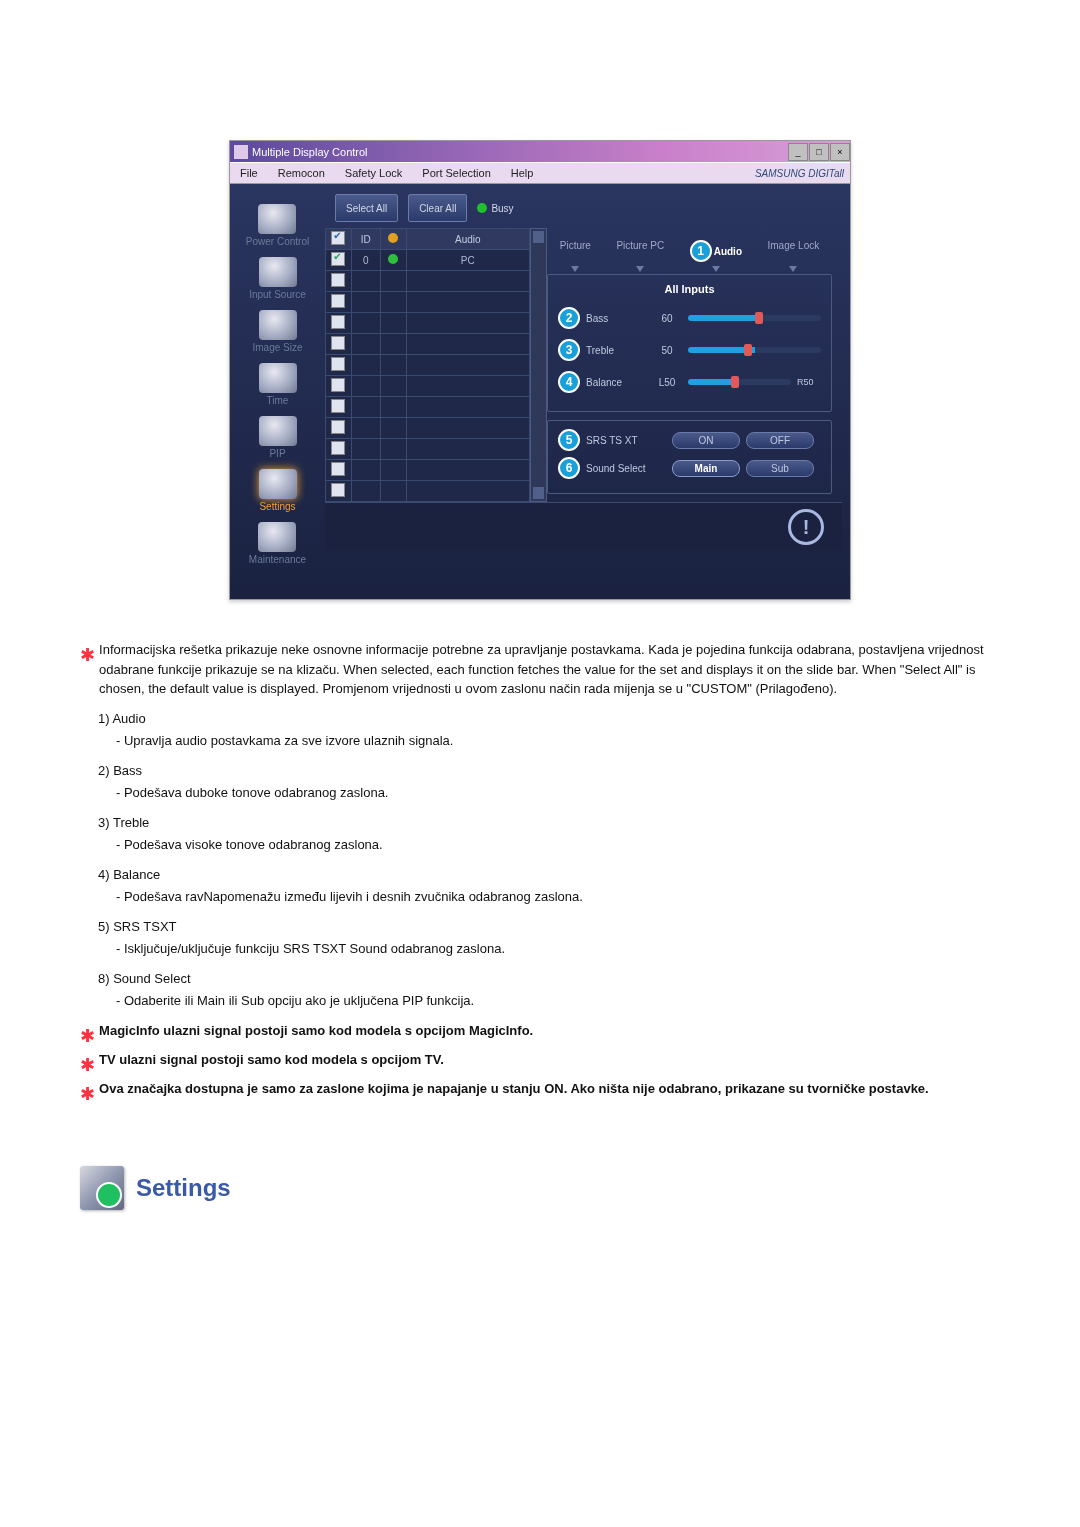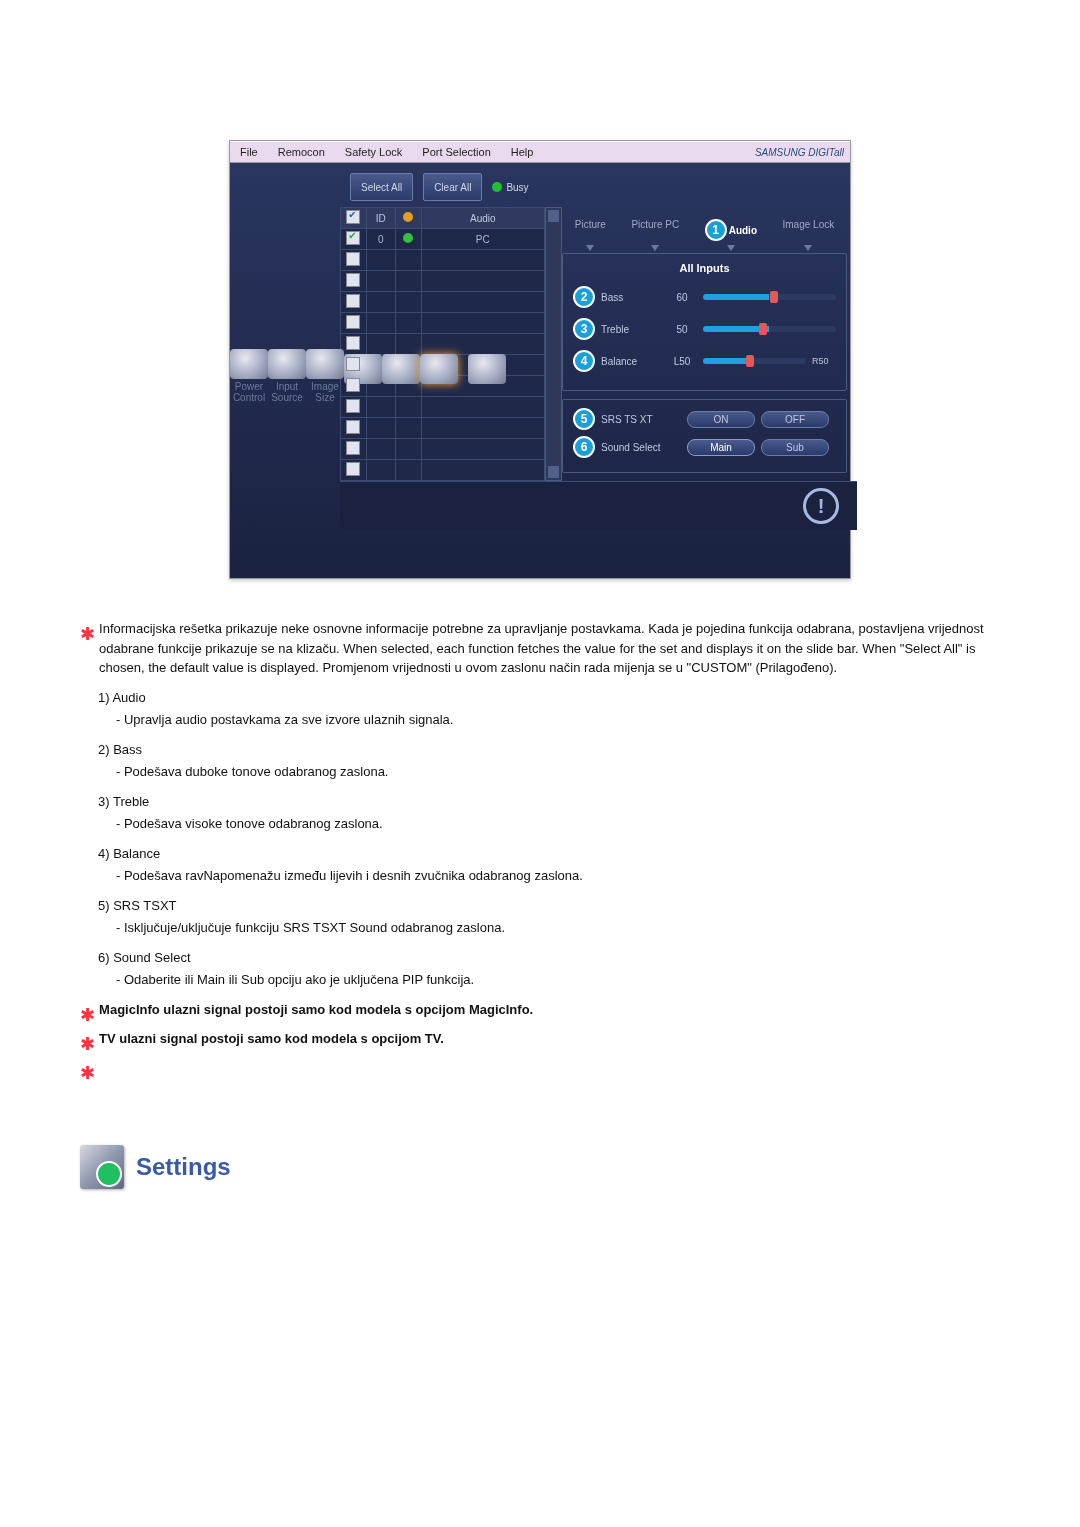--- a/index.html
+++ b/index.html
@@ -6,21 +6,21 @@
 .page{padding:80px 80px 40px 80px}
 .screenshot{width:620px;margin:60px auto 40px auto;border:1px solid #999;background:#1a1f3a;box-shadow:0 2px 4px rgba(0,0,0,.2)}
 .titlebar{height:21px;background:linear-gradient(90deg,#5b4a9e 0%,#c980c9 70%,#d8a0d8 100%);display:flex;align-items:center;font-size:11px;color:#fff;padding-left:4px}
 .titlebar .ticon{width:14px;height:14px;background:#e0c8e8;margin-right:4px}
 .winbtns{margin-left:auto;display:flex}
 .winbtns span{width:18px;height:16px;background:#c0c0c0;border:1px solid #888;margin-left:1px;display:flex;align-items:center;justify-content:center;font-size:9px;color:#000}
 .menubar{height:20px;background:#eadaf0;border-top:1px solid #fff;border-bottom:1px solid #999;display:flex;align-items:center;font-size:11px;color:#222}
 .menubar span{padding:0 10px}
 .menubar .brand{margin-left:auto;padding-right:6px;font-style:italic;color:#2a4a7a;font-size:10px}
 .content{display:flex;background:linear-gradient(180deg,#2a3560 0%,#1a2240 100%);min-height:415px;position:relative}
-.sidebar{width:110px;display:flex;flex-direction:row;align-items:center;padding-top:20px}
+.sidebar{width:110px;display:flex;flex-direction:column;align-items:center;padding-top:20px}
 .sbitem{text-align:center;margin-bottom:10px;color:#6b7a9a;font-size:10px}
 .sbitem.sel{color:#f5a030}
 .sbicon{width:38px;height:30px;margin:0 auto 2px auto;background:radial-gradient(circle at 40% 30%,#e8e8f0 0%,#a0a8c0 60%,#707890 100%);border-radius:4px;position:relative}
 .sbicon.set{box-shadow:0 0 8px #f5a030}
 .gridwrap{flex:1;padding:10px 8px 0 0}
 .toolbar{height:28px;display:flex;gap:10px;padding-left:10px;font-size:10px;color:#d0d8e8}
 .toolbtn{background:linear-gradient(180deg,#4a5a8a,#2a3a6a);border:1px solid #6a7aaa;color:#d0d8e8;font-size:10px;padding:2px 10px;border-radius:2px}
 .busydot{width:10px;height:10px;background:#20c030;border-radius:50%;display:inline-block;margin-right:4px}
 .gridbody{display:flex;margin-top:6px}
 .gridtbl{width:205px;font-size:10px;color:#b0b8d0;border-collapse:collapse}
@@ -46,21 +46,21 @@
 .sliderrow{display:flex;align-items:center;margin-bottom:10px;gap:6px}
 .sliderrow .sl-label{width:60px}
 .sliderrow .sl-val{width:30px;text-align:center}
 .sliderrow .sl-track{flex:1;height:6px;background:linear-gradient(90deg,#20a0e0 0%,#20a0e0 50%,#2a3a60 50%,#2a3a60 100%);position:relative;border-radius:3px}
 .sliderrow .sl-track::after{content:"";position:absolute;top:-3px;width:8px;height:12px;background:#e05a5a;border-radius:2px}
 .sl-track.t60::after{left:50%}.sl-track.t50::after{left:42%}.sl-track.tbal::after{left:42%}
 .sliderrow .rval{width:24px;font-size:9px}
 .btnrow{display:flex;align-items:center;gap:6px;margin-bottom:6px}
 .btnrow .bl{width:80px}
 .panelbtn{background:linear-gradient(180deg,#4a5a8a,#2a3a6a);border:1px solid #6a7aaa;color:#c0c8e0;font-size:10px;padding:2px 8px;border-radius:8px;min-width:50px;text-align:center}
-.panelbtn.sel{color:#fff;font-weight:normal;border-color:#8a9aca}
+.panelbtn.sel{color:#fff;font-weight:bold;border-color:#8a9aca}
 .statusbar{border-top:1px solid #3a4a70;height:48px;background:#1a2240;display:flex;align-items:center;justify-content:flex-end;padding-right:18px}
 .warncircle{width:30px;height:30px;border:3px solid #a8b8e0;border-radius:50%;display:flex;align-items:center;justify-content:center;color:#a8b8e0;font-size:20px;font-weight:bold}
 .textarea{font-size:13px;line-height:1.5;color:#111;margin-top:40px}
 .star{color:#ff3040;font-size:18px;margin-right:4px;position:relative;top:2px}
 .star::before{content:"✱"}
 .ind{padding-left:18px;margin-bottom:3px}
 .ind2{padding-left:36px;margin-bottom:3px}
 .listblock{margin:10px 0}
 .bold{font-weight:bold}
 .settings-header{display:flex;align-items:center;margin-top:60px}
@@ -69,20 +69,29 @@
 .settings-title{color:#3a5aa8;font-size:24px;font-weight:bold}
 .para-row{display:flex;align-items:flex-start;margin-bottom:2px}
 .para-row .startext{flex:1}
 </style>
 </head>
 <body>
 
 <div class="page">
 
   <div class="screenshot">
+    <div class="titlebar">
+      <span class="ticon"></span>
+      <span>Multiple Display Control</span>
+      <div class="winbtns">
+        <span>_</span>
+        <span>□</span>
+        <span>×</span>
+      </div>
+    </div>
     <div class="menubar">
       <span>File</span>
       <span>Remocon</span>
       <span>Safety Lock</span>
       <span>Port Selection</span>
       <span>Help</span>
       <span class="brand">SAMSUNG DIGITall</span>
     </div>
     <div class="content">
 
@@ -266,34 +275,35 @@
     </div>
     <div class="listblock">
       <div class="ind">4)  Balance</div>
       <div class="ind2">- Podešava ravNapomenažu između lijevih i desnih zvučnika odabranog zaslona.</div>
     </div>
     <div class="listblock">
       <div class="ind">5)  SRS TSXT</div>
       <div class="ind2">- Isključuje/uključuje funkciju SRS TSXT Sound odabranog zaslona.</div>
     </div>
     <div class="listblock">
-      <div class="ind">6)  Sound Select</div>
+      <div class="ind">8)  Sound Select</div>
       <div class="ind2">- Odaberite ili Main ili Sub opciju ako je uključena PIP funkcija.</div>
     </div>
 
     <div class="para-row">
       <span class="star"></span>
       <span class="startext bold">MagicInfo ulazni signal postoji samo kod modela s opcijom MagicInfo.</span>
     </div>
     <div class="para-row">
       <span class="star"></span>
       <span class="startext bold">TV ulazni signal postoji samo kod modela s opcijom TV.</span>
     </div>
     <div class="para-row">
       <span class="star"></span>
+      <span class="startext bold">Ova značajka dostupna je samo za zaslone kojima je napajanje u stanju ON. Ako ništa nije odabrano, prikazane su tvorničke postavke.</span>
     </div>
 
     <div class="settings-header">
       <div class="settings-icon"></div>
       <div class="settings-title">Settings</div>
     </div>
   </div>
 
 </div>
 

